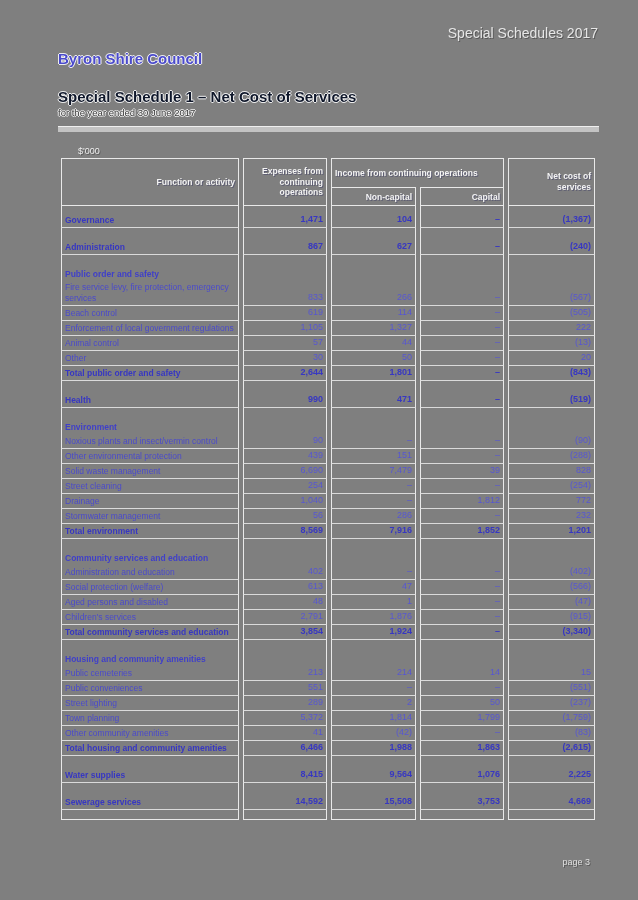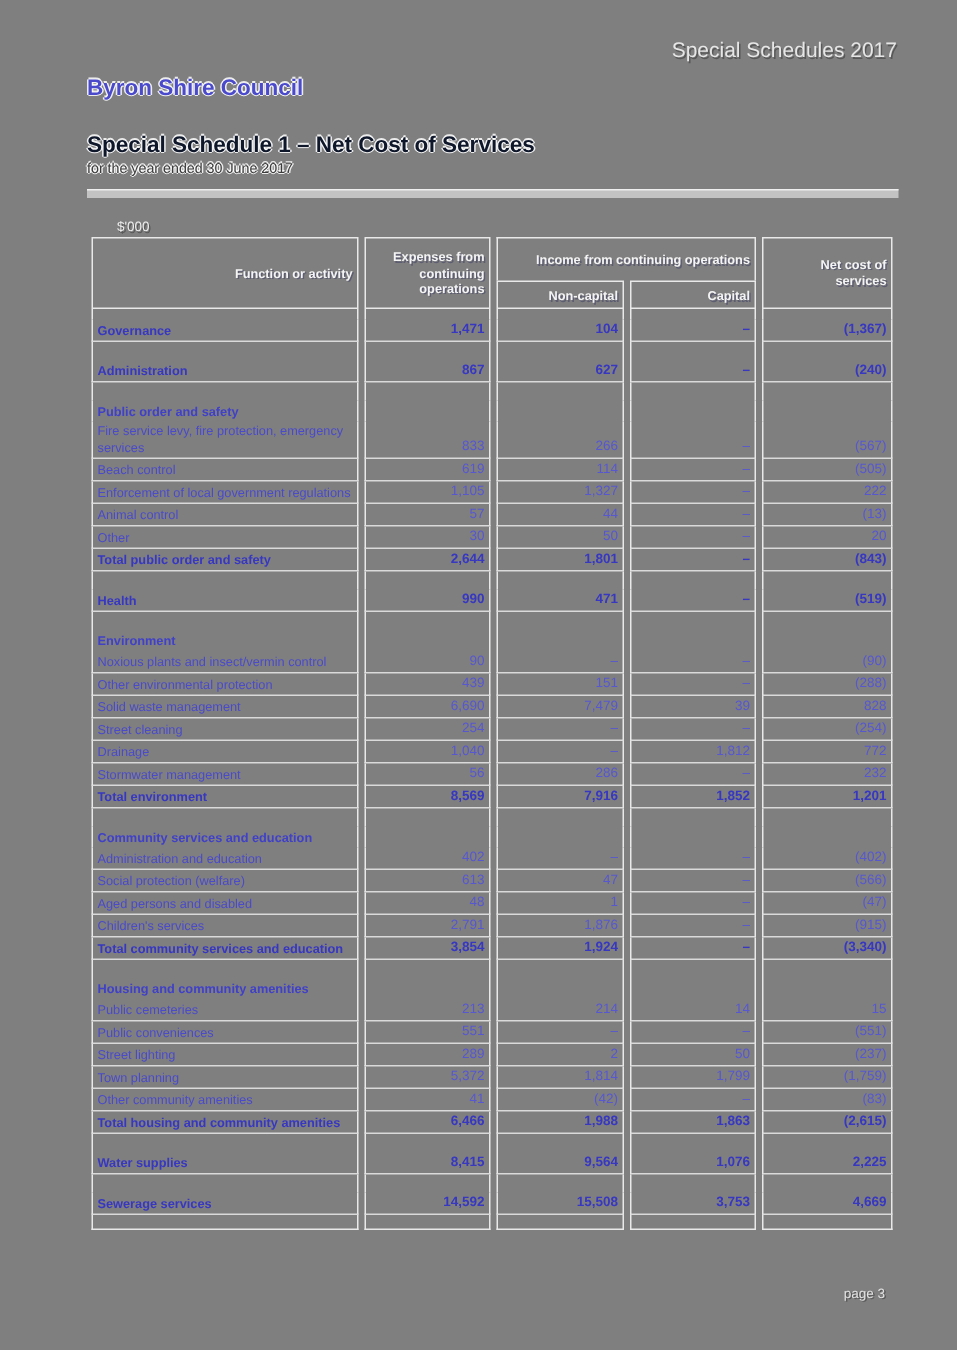--- a/index.html
+++ b/index.html
@@ -39,21 +39,21 @@
   table{
     position:absolute;top:158px;left:57px;width:542px;
     border-collapse:separate;border-spacing:4px 0;table-layout:fixed;
   }
   th{
     border:1px solid #e9e9e9;color:#f4f4f4;font-size:8.5px;font-weight:bold;
     text-shadow:1px 1px 0 #5d5d72;padding:2px 3px;line-height:1.25;
   }
   th.fn{text-align:right;vertical-align:middle;}
   th.num-h{text-align:right;vertical-align:middle;}
-  th.grp{text-align:right;vertical-align:middle;height:24px;border-bottom:none;}
+  th.grp{text-align:left;vertical-align:middle;height:24px;border-bottom:none;}
   th.sub{text-align:right;height:13px;vertical-align:bottom;}
   td{
     font-size:8.5px;color:#4a4acb;
     border-left:1px solid #e9e9e9;border-right:1px solid #e9e9e9;
     padding:1px 3px 1px 3px;vertical-align:bottom;line-height:1.3;
   }
   td.num{text-align:right;font-size:9px;color:#5757d2;}
   tr.data td{border-bottom:1px solid #dadada;height:12px;}
   tr.headrow td{height:12px;}
   tr.headrow td.label{font-weight:bold;color:#4040c8;}

